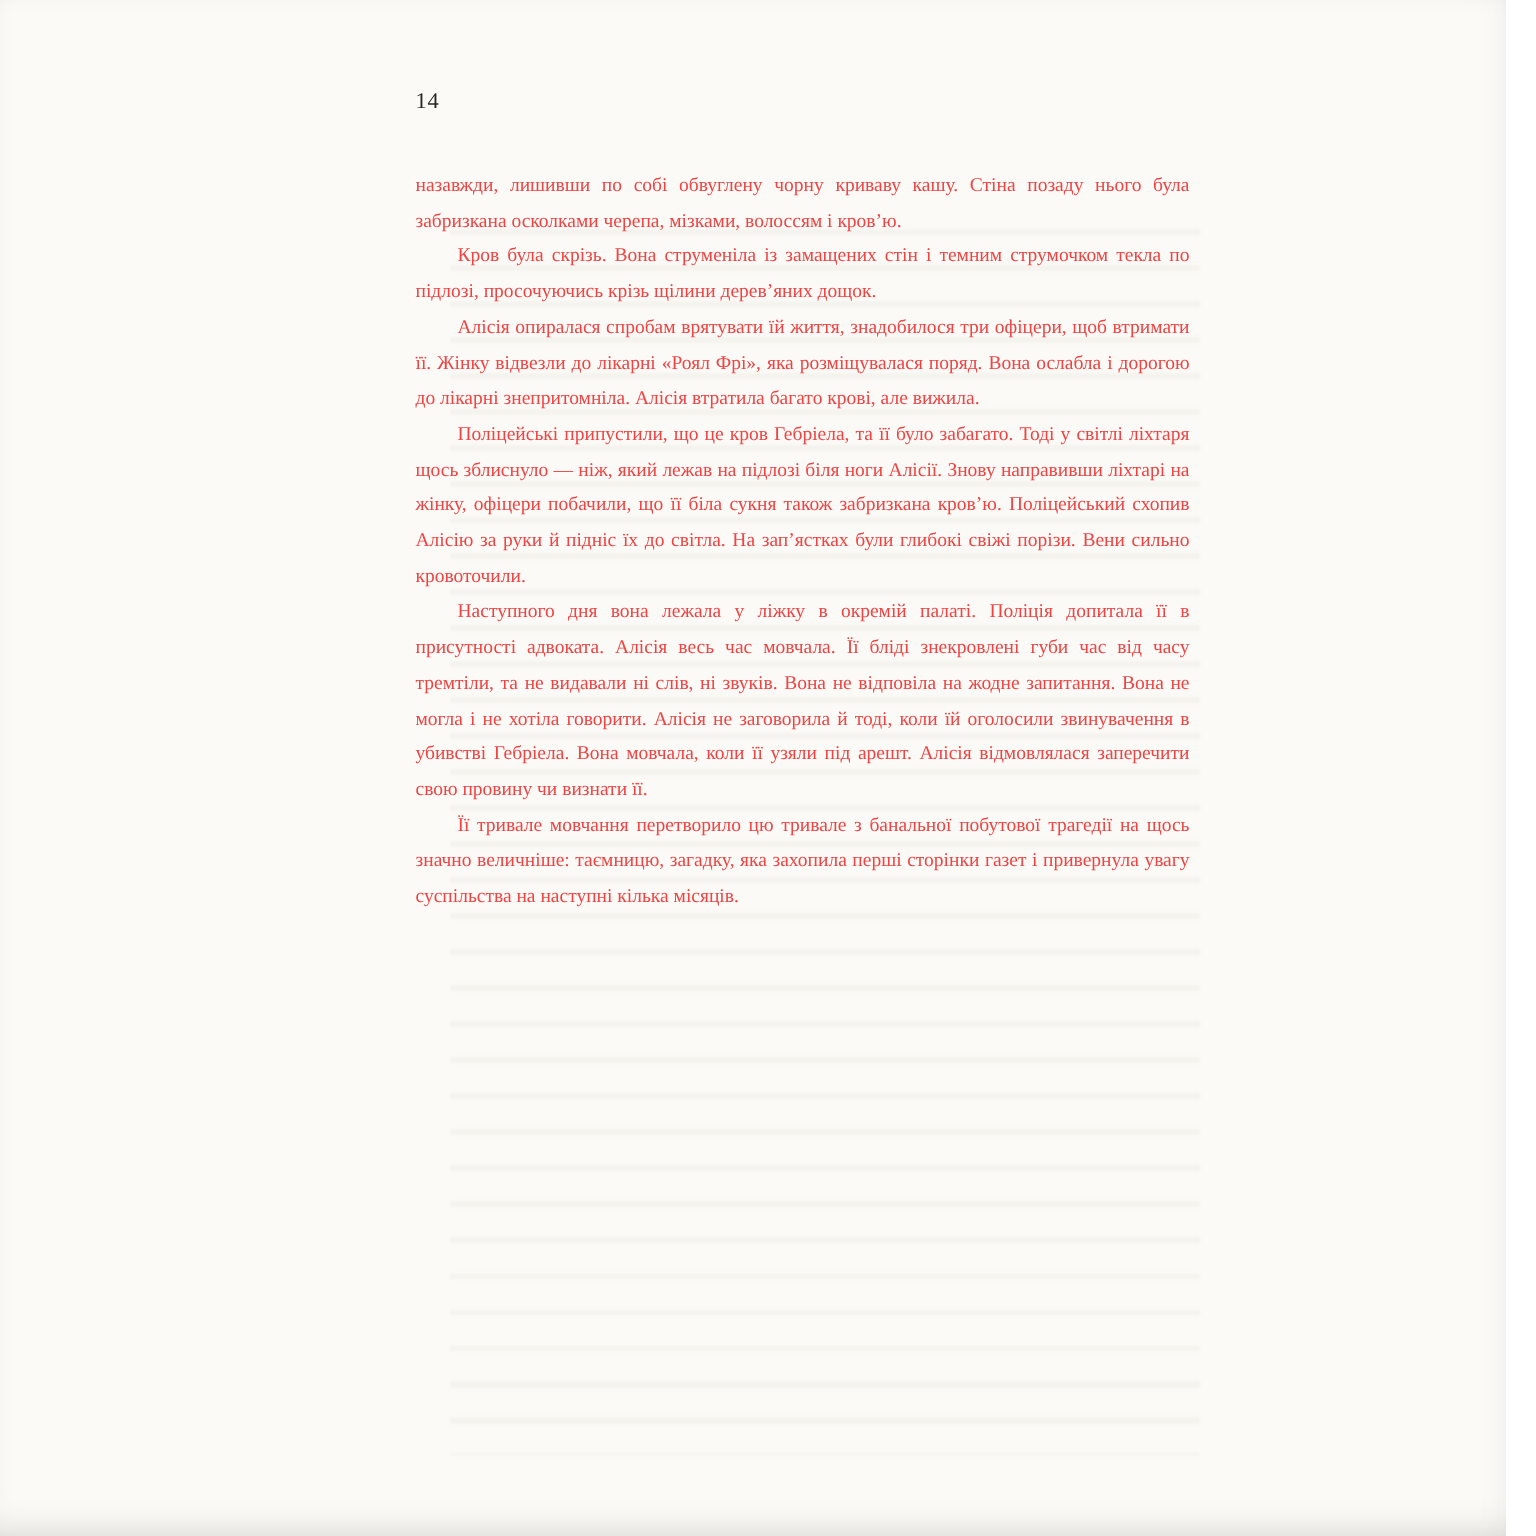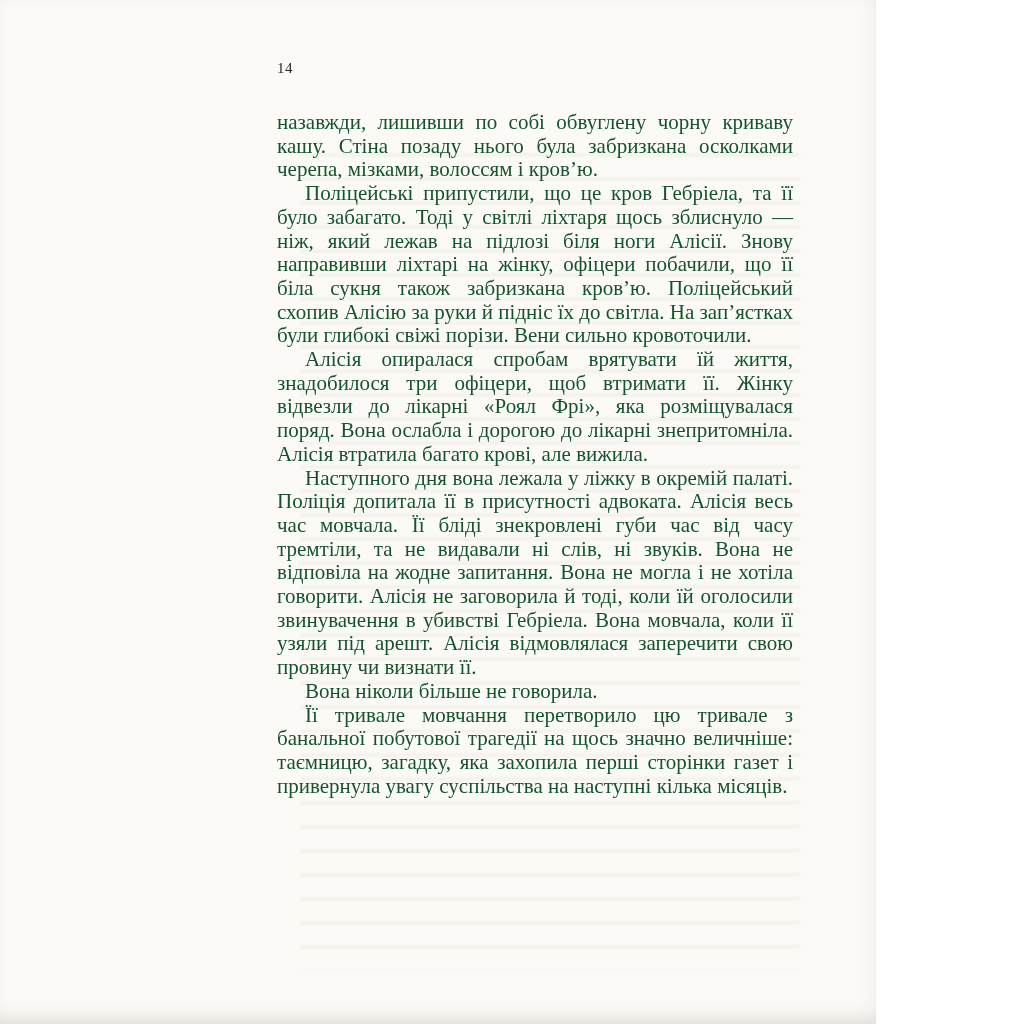--- a/index.html
+++ b/index.html
@@ -3,21 +3,21 @@
 <meta charset="utf-8">
 <style>
   html, body {
     margin: 0;
     padding: 0;
     background: #ffffff;
     font-family: "Liberation Serif", "DejaVu Serif", serif;
   }
   .scan-page {
     position: relative;
-    width: 876px;
+    width: 1004px;
     height: 1024px;
     background: #fbfaf6;
     overflow: hidden;
     box-shadow:
       inset 0 -16px 22px -14px rgba(60, 58, 52, 0.18),
       inset -14px 0 30px -24px rgba(60, 58, 52, 0.10),
       inset 0 10px 18px -16px rgba(60, 58, 52, 0.06);
   }
   .page-number {
     position: absolute;
@@ -41,41 +41,41 @@
       transparent 17px, transparent 24px
     );
     filter: blur(1.2px);
     pointer-events: none;
   }
   .text-block {
     position: absolute;
     left: 277px;
     top: 111px;
     width: 516px;
-    font-size: 21px;
+    font-size: 13px;
     line-height: 23.7px;
-    color: #14532d;
+    color: #ef4444;
     text-align: justify;
   }
   .text-block p {
     margin: 0;
     padding: 0;
     text-indent: 28px;
   }
   .text-block p.no-indent {
     text-indent: 0;
   }
 </style>
 </head>
 <body>
 
 <div class="scan-page">
   <div class="bleed"></div>
   <div class="page-number">14</div>
   <div class="text-block">
       <p class="no-indent">назавжди, лишивши по собі обвуглену чорну криваву кашу. Стіна позаду нього була забризкана осколками черепа, мізками, волоссям і кров’ю.</p>
+      <p>Кров була скрізь. Вона струменіла із замащених стін і темним струмочком текла по підлозі, просочуючись крізь щілини дерев’яних дощок.</p>
+      <p>Алісія опиралася спробам врятувати їй життя, знадобилося три офіцери, щоб втримати її. Жінку відвезли до лікарні «Роял Фрі», яка розміщувалася поряд. Вона ослабла і дорогою до лікарні знепритомніла. Алісія втратила багато крові, але вижила.</p>
       <p>Поліцейські припустили, що це кров Гебріела, та її було забагато. Тоді у світлі ліхтаря щось зблиснуло — ніж, який лежав на підлозі біля ноги Алісії. Знову направивши ліхтарі на жінку, офіцери побачили, що її біла сукня також забризкана кров’ю. Поліцейський схопив Алісію за руки й підніс їх до світла. На зап’ястках були глибокі свіжі порізи. Вени сильно кровоточили.</p>
-      <p>Алісія опиралася спробам врятувати їй життя, знадобилося три офіцери, щоб втримати її. Жінку відвезли до лікарні «Роял Фрі», яка розміщувалася поряд. Вона ослабла і дорогою до лікарні знепритомніла. Алісія втратила багато крові, але вижила.</p>
       <p>Наступного дня вона лежала у ліжку в окремій палаті. Поліція допитала її в присутності адвоката. Алісія весь час мовчала. Її бліді знекровлені губи час від часу тремтіли, та не видавали ні слів, ні звуків. Вона не відповіла на жодне запитання. Вона не могла і не хотіла говорити. Алісія не заговорила й тоді, коли їй оголосили звинувачення в убивстві Гебріела. Вона мовчала, коли її узяли під арешт. Алісія відмовлялася заперечити свою провину чи визнати її.</p>
-      <p>Вона ніколи більше не говорила.</p>
       <p>Її тривале мовчання перетворило цю тривале з банальної побутової трагедії на щось значно величніше: таємницю, загадку, яка захопила перші сторінки газет і привернула увагу суспільства на наступні кілька місяців.</p>
     </div>
 </div>
 
 </body></html>

